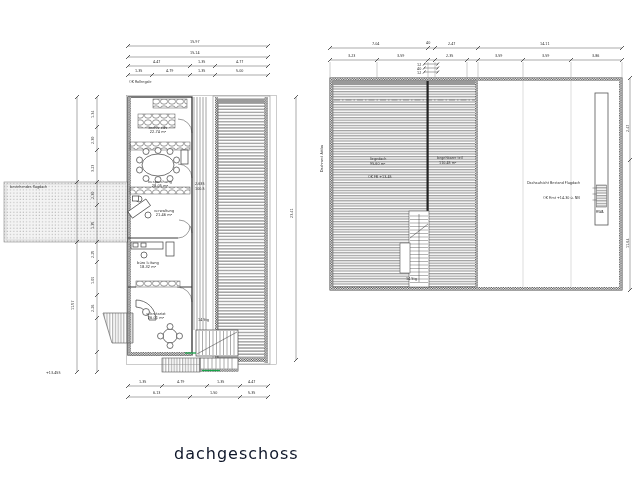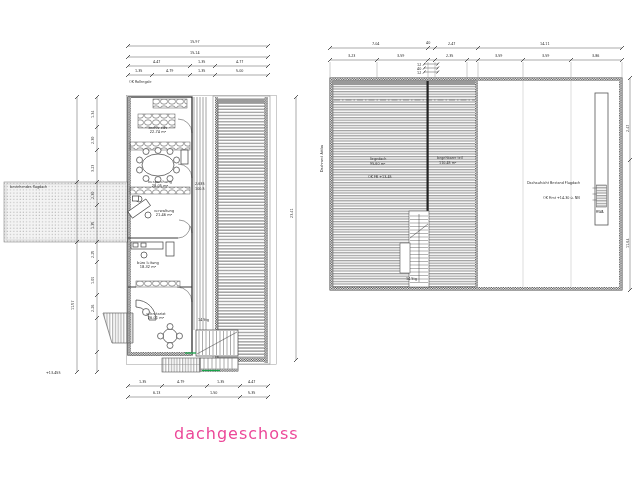--- a/index.html
+++ b/index.html
@@ -5,21 +5,21 @@
   html,body{margin:0;padding:0;background:#fff;}
   #canvas{position:relative;width:640px;height:480px;background:#fff;overflow:hidden;
           font-family:"DejaVu Sans","Liberation Sans",sans-serif;}
   #plan-svg{position:absolute;left:0;top:0;}
   .lbl{position:absolute;color:#333;white-space:nowrap;transform-origin:0 0;
        font-size:8px;line-height:1.15;}
   .s40{transform:scale(0.42);}
   .rot{transform:rotate(-90deg) scale(0.42);}
   .ctr{text-align:center;width:80px;transform:scale(0.45);}
   .ctr span{display:block;}
-  .title{position:absolute;left:174px;top:424px;font-size:16px;color:#ec4899;
+  .title{position:absolute;left:174px;top:444px;font-size:16px;color:#0f172a;
          letter-spacing:1px;transform-origin:0 0;}
 </style>
 </head>
 <body>
 
 <div id="canvas">
 
 <svg id="plan-svg" width="640" height="480" viewBox="0 0 640 480">
   <defs>
     <pattern id="hl" width="4" height="2.6" patternUnits="userSpaceOnUse">

